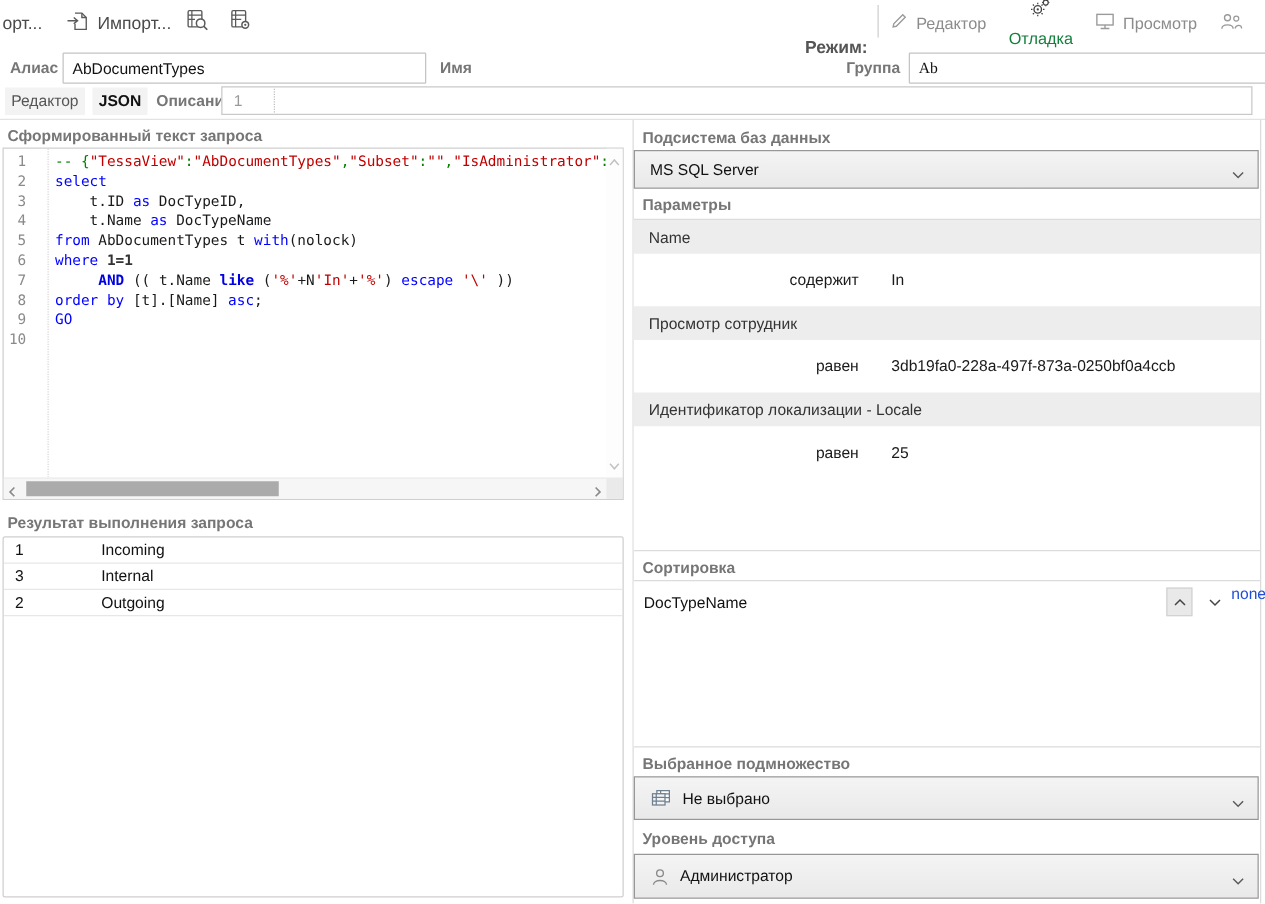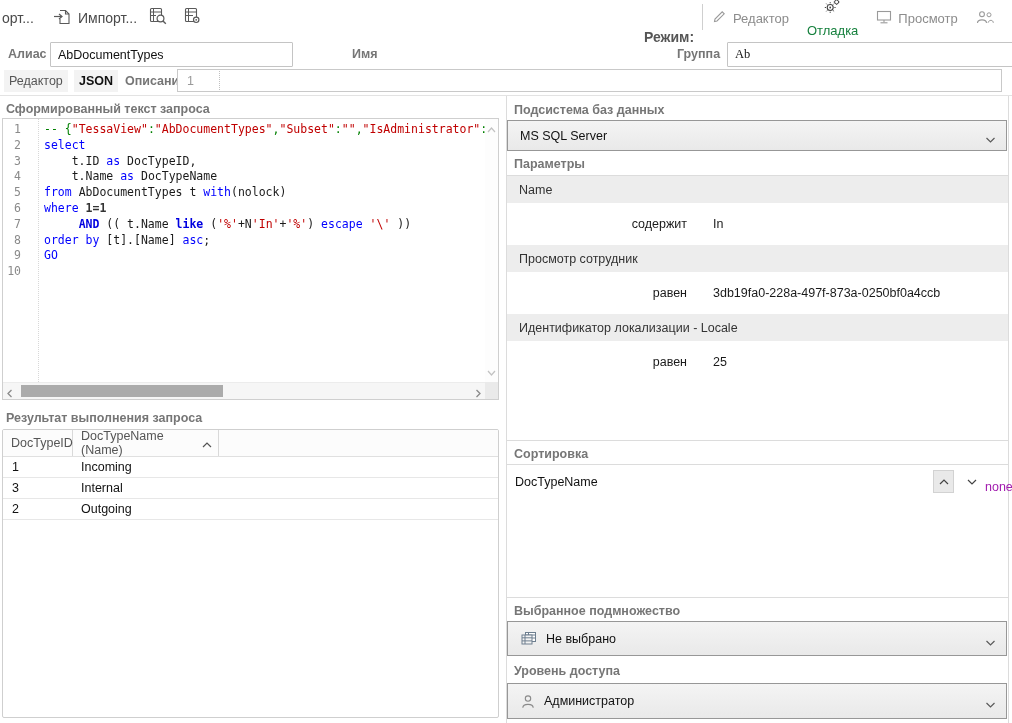--- a/index.html
+++ b/index.html
@@ -74,21 +74,21 @@
   .pheader { height:27px; background:#ededed; display:flex; align-items:center; padding-left:12px; color:#333; }
   .prow { height:42px; display:flex; align-items:center; color:#1a1a1a; }
   .pop { width:180px; text-align:right; }
   .pval { margin-left:26px; }
 
   .sort-box { position:absolute; left:0; right:0; top:368px; height:134px; border-top:1px solid #dcdcdc; border-bottom:1px solid #dcdcdc; background:#fff; }
   .sort-row { position:absolute; left:0; right:0; top:3px; height:27px; display:flex; align-items:center; }
   .sort-field { margin-left:8px; color:#111; }
   .sort-up { position:absolute; left:426px; top:2px; width:21px; height:23px; background:#e9e9e9; border:1px solid #d2d2d2; display:flex; align-items:center; justify-content:center; }
   .sort-dn { position:absolute; left:454px; top:2px; width:21px; height:23px; display:flex; align-items:center; justify-content:center; }
-  .sort-none { position:absolute; left:478px; top:12px; color:#a21caf; }
+  .sort-none { position:absolute; left:478px; top:0; color:#1d4ed8; }
 </style>
 </head>
 <body>
 
 <div class="app">
 
   <div class="toolbar">
     <div class="tb-item" style="left:2px;">
       <span>орт...</span>
     </div>
@@ -167,21 +167,21 @@
               <circle cx="6" cy="4.2" r="2.4" fill="none" stroke="currentColor" stroke-width="1.1"></circle>
               <path d="M1.5 13 C1.5 8.8 10.5 8.8 10.5 13" fill="none" stroke="currentColor" stroke-width="1.1"></path>
               <circle cx="13" cy="4.8" r="2" fill="none" stroke="currentColor" stroke-width="1"></circle>
               <path d="M12 12.8 C12.8 9.5 17.3 9.6 17.3 12.8" fill="none" stroke="currentColor" stroke-width="1"></path>
             </svg></span>
         </div>
       </div>
   </div>
 
   <span class="flabel" style="left:8px;">Алиас</span>
-  <div class="input" style="left:50px; width:243px;">
+  <div class="input" style="left:50px; width:291px;">
       <span>AbDocumentTypes</span>
     </div>
   <span class="flabel" style="left:352px;">Имя</span>
   <span class="flabel" style="left:677px;">Группа</span>
   <div class="input" style="left:727px; width:318px;font-family:Liberation Serif, serif;">
       <span>Ab</span>
     </div>
 
   <div class="tab tab-editor">Редактор</div>
   <div class="tab tab-json">JSON</div>
@@ -222,31 +222,20 @@
       <div class="hthumb"></div>
       <span class="hs-right"><svg width="8" height="9" viewBox="0 0 8 9">
             <path d="M2.5 1 L6 4.5 L2.5 8" fill="none" stroke="#8a8a8a" stroke-width="1.3"></path>
           </svg></span>
     </div>
     <div class="scroll-corner"></div>
   </div>
 
   <span class="section-title" style="left:6px; top:411px;">Результат выполнения запроса</span>
   <div class="rtable">
-    <div class="rhead">
-      <div class="rhc" style="width:70px;">
-          <span>DocTypeID</span>
-        </div>
-      <div class="rhc" style="width:146px;">
-        <span>DocTypeName (Name)</span>
-        <span class="sort"><svg width="10" height="6" viewBox="0 0 10 6">
-              <polyline points="1,5 5,1 9,5" fill="none" stroke="#555" stroke-width="1.2"></polyline>
-            </svg></span>
-      </div>
-    </div>
     <div>
         <div class="rrow">
           <div class="rc1">1</div>
           <div class="rc2">Incoming</div>
         </div>
         <div class="rrow">
           <div class="rc1">3</div>
           <div class="rc2">Internal</div>
         </div>
         <div class="rrow">

